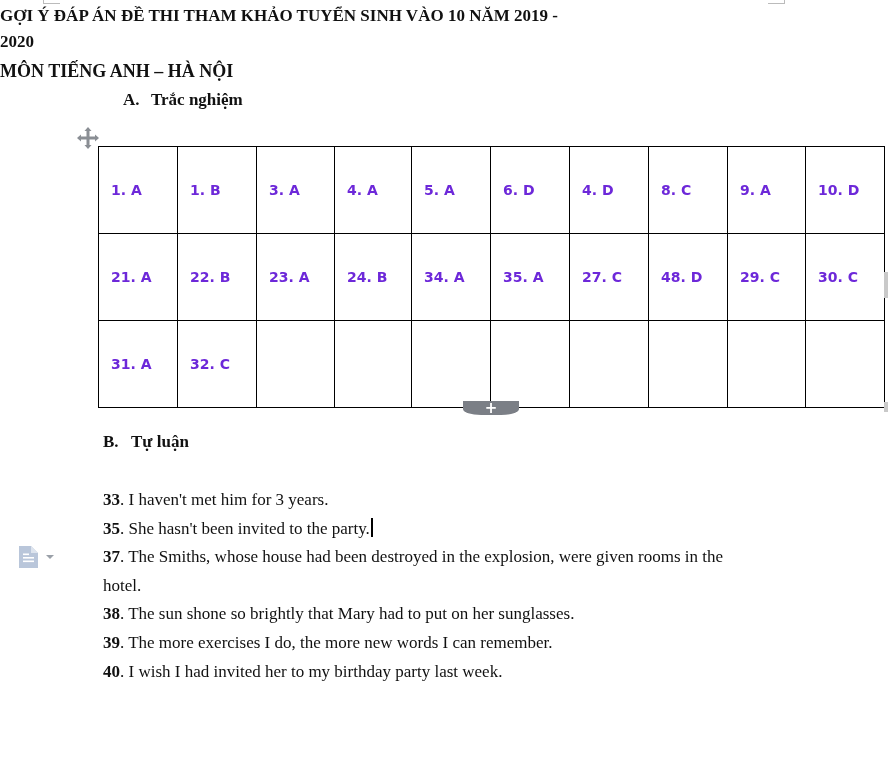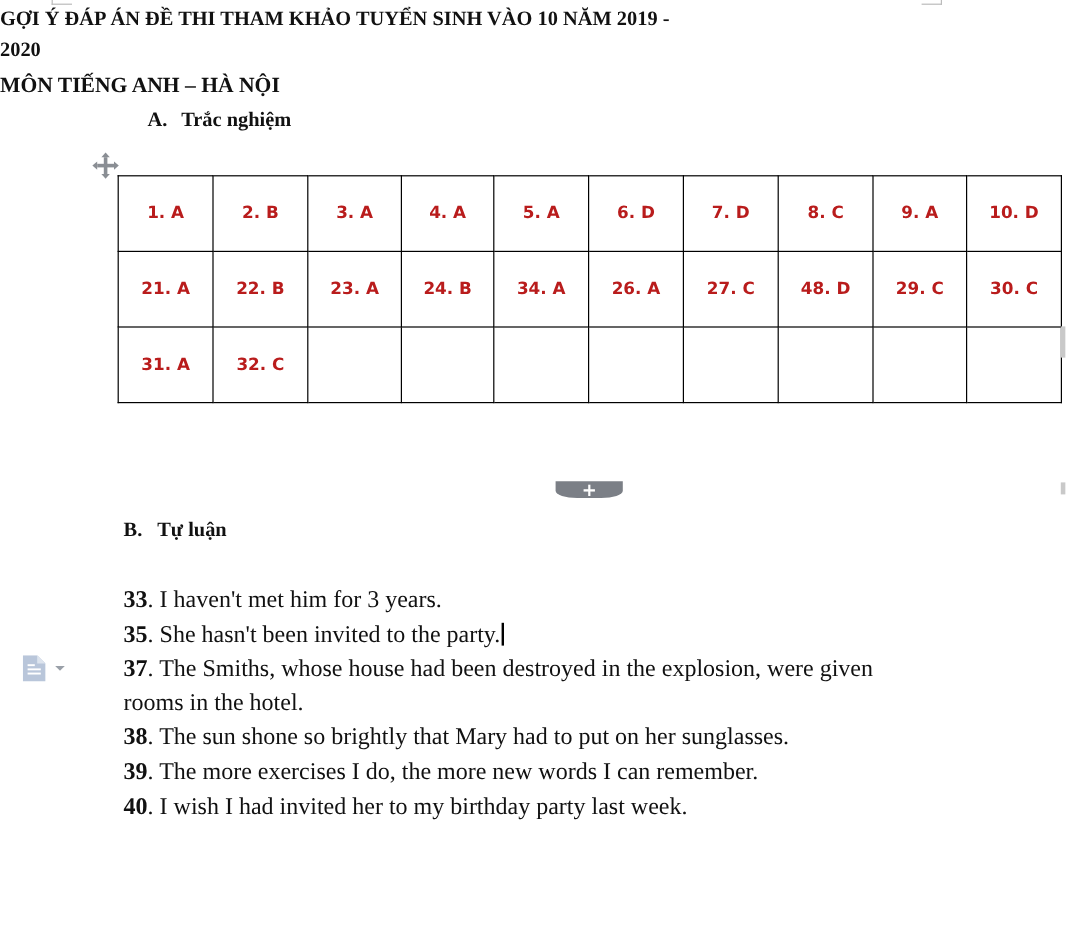--- a/index.html
+++ b/index.html
@@ -13,29 +13,29 @@
     .title.l3 { top: 61px; left: 0; width: 874px; font-size: 18px; }
 
     .section-heading { position: absolute; font-weight: bold; font-size: 17px; }
     .section-heading .letter { display: inline-block; width: 28px; }
     .sec-a { left: 103px; top: 90px; margin-left: 20px; }
     .sec-b { left: 103px; top: 432px; }
 
     .move-handle { position: absolute; left: 76px; top: 126px; width: 24px; height: 24px; }
 
     table.answers { position: absolute; left: 98px; top: 146px; border-collapse: collapse; table-layout: fixed; }
-    table.answers td { border: 1px solid #000; height: 62px; text-align: center; vertical-align: middle; font-family: "DejaVu Sans", sans-serif; font-size: 14px; font-weight: bold; color: #b91c1c; padding: 0; }
+    table.answers td { border: 1px solid #000; height: 62px; text-align: left; vertical-align: middle; font-family: "DejaVu Sans", sans-serif; font-size: 14px; font-weight: bold; color: #6d28d9; padding: 12px; }
 
     .add-row-btn { position: absolute; left: 463px; top: 401px; width: 56px; height: 14px; background: #7b7f86; border-radius: 0 0 18px 18px / 0 0 6px 6px; display: flex; align-items: center; justify-content: center; }
     .add-row-btn span { color: #fff; font-family: "DejaVu Sans", sans-serif; font-weight: bold; font-size: 15px; line-height: 14px; }
 
     .right-edge-mark { position: absolute; left: 884px; width: 4px; background: #c9c9c9; }
 
     .answers-list { position: absolute; left: 103px; top: 486px; width: 680px; }
-    .answer-line { font-size: 20px; line-height: 28.6px; white-space: nowrap; }
+    .answer-line { font-size: 17px; line-height: 28.6px; white-space: nowrap; }
     .answer-line.wrap { white-space: normal; width: 660px; }
     .answer-line b { font-weight: bold; }
     .caret { display: inline-block; width: 2px; height: 19px; background: #000; vertical-align: -3px; margin-left: 1px; }
 
     .paste-options { position: absolute; left: 19px; top: 546px; display: flex; align-items: center; }
     .paste-options .doc { width: 19px; height: 22px; position: relative; }
     .paste-options .arrow { margin-left: 8px; width: 0; height: 0; border-left: 4px solid transparent; border-right: 4px solid transparent; border-top: 4px solid #9aa0a8; }
   </style>
 </head>
 <body>
@@ -73,37 +73,37 @@
       <col style="width:79px">
     <col style="width:79px">
       <col style="width:79px">
       <col style="width:79px">
       <col style="width:78px">
       <col style="width:79px">
   </colgroup>
   <tbody>
     <tr>
       <td>1. A</td>
-      <td>2. B</td>
+      <td>1. B</td>
       <td>3. A</td>
       <td>4. A</td>
       <td>5. A</td>
       <td>6. D</td>
-      <td>7. D</td>
+      <td>4. D</td>
       <td>8. C</td>
       <td>9. A</td>
       <td>10. D</td>
     </tr>
     <tr>
       <td>21. A</td>
       <td>22. B</td>
       <td>23. A</td>
       <td>24. B</td>
       <td>34. A</td>
-      <td>26. A</td>
+      <td>35. A</td>
       <td>27. C</td>
       <td>48. D</td>
       <td>29. C</td>
       <td>30. C</td>
     </tr>
     <tr>
       <td>31. A</td>
       <td>32. C</td>
       <td></td>
       <td></td>

